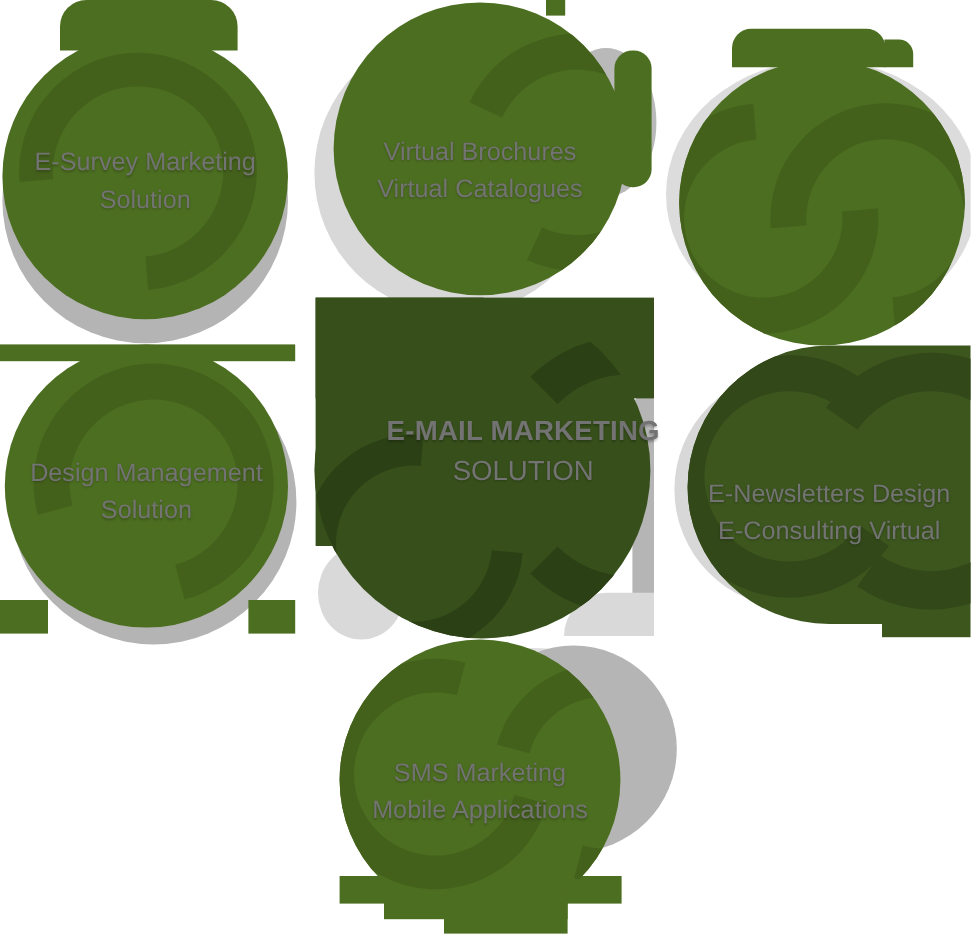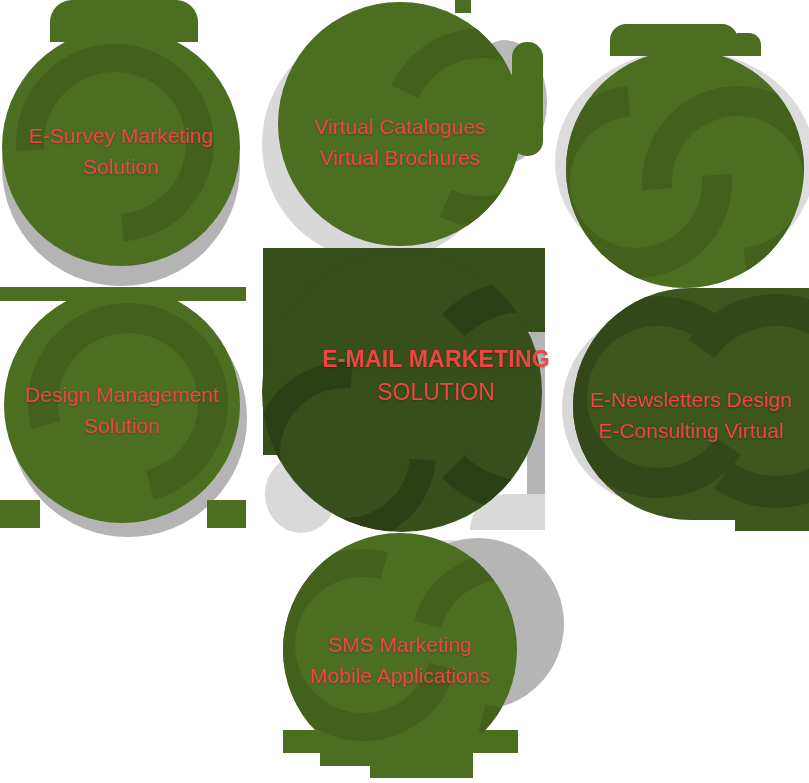--- a/index.html
+++ b/index.html
@@ -20,21 +20,21 @@
   }
   .arc{
     position:absolute;border-radius:50%;border-style:solid;box-sizing:border-box;
     background:transparent;
   }
   .arc-mid{border-color:#44611c #44611c #44611c transparent;}
   .arc-dark{border-color:#2c4015 #2c4015 #2c4015 transparent;}
   .arc-dark2{border-color:#324819 #324819 #324819 transparent;}
   .label{
     position:absolute;display:flex;flex-direction:column;align-items:center;
-    justify-content:center;text-align:center;color:#ef4444;
+    justify-content:center;text-align:center;color:#737373;
     font-size:21px;line-height:31px;font-weight:400;
     text-shadow:0 1px 2px rgba(0,0,0,0.25);z-index:6;pointer-events:none;
   }
   .label .ln{white-space:nowrap;}
   .label-em{font-size:23px;line-height:33px;}
   .label-em .em{font-weight:700;letter-spacing:0.2px;}
   .accent{position:absolute;}
   .z1{z-index:1}.z2{z-index:2}.z3{z-index:3}
 </style>
 </head>
@@ -56,22 +56,22 @@
 
   <div>
     <div class="shadow gray-light z1" style="left:262px;top:26px;width:236px;height:236px;"></div>
     <div class="shadow gray-mid2 z1" style="left:463px;top:40px;width:84px;height:124px;"></div>
     <div class="accent green-mid z2" style="left:512px;top:42px;width:31px;height:114px;border-radius:15px;"></div>
     <div class="accent green-mid z2" style="left:455px;top:0;width:16px;height:13px;"></div>
     <div class="node-circle green-mid z3" style="left:278px;top:2px;width:244px;height:244px;">
       <div class="arc arc-mid" style="left:104px;top:26px;width:198px;height:198px;border-width:30px;transform:rotate(-20deg);"></div>
     </div>
     <div class="label" style="left:278px;top:2px;width:244px;height:244px;transform:translateY(18px);">
+      <div class="ln">Virtual Brochures</div>
       <div class="ln">Virtual Catalogues</div>
-      <div class="ln">Virtual Brochures</div>
     </div>
   </div>
 
   <div>
     <div class="shadow z1" style="left:555px;top:50px;width:260px;height:224px;background:#dcdcdc;"></div>
     <div class="accent green-mid z2" style="left:610px;top:24px;width:128px;height:32px;border-radius:16px 16px 0 0;"></div>
     <div class="accent green-mid z2" style="left:737px;top:33px;width:24px;height:23px;border-radius:0 12px 0 0;"></div>
     <div class="node-circle green-mid z3" style="left:566px;top:50px;width:238px;height:238px;">
       <div class="arc arc-mid" style="left:-26px;top:36px;width:192px;height:192px;border-width:30px;transform:rotate(130deg);"></div>
       <div class="arc arc-mid" style="left:76px;top:36px;width:192px;height:192px;border-width:30px;transform:rotate(-50deg);"></div>
@@ -110,21 +110,21 @@
     </div>
   </div>
 
   <div>
     <div class="shadow gray-light z1" style="left:562px;top:310px;width:196px;height:196px;"></div>
     <div class="accent green-dark2 z2" style="left:735px;top:520px;width:74px;height:11px;"></div>
     <div class="node-circle green-dark2 z3" style="left:573px;top:288px;width:236px;height:232px;border-radius:118px 0 0 118px / 118px 0 0 114px;">
       <div class="arc arc-dark2" style="left:-16px;top:8px;width:202px;height:202px;border-width:30px;transform:rotate(170deg);"></div>
       <div class="arc arc-dark2" style="left:96px;top:6px;width:214px;height:214px;border-width:32px;transform:rotate(-10deg);"></div>
     </div>
-    <div class="label" style="left:573px;top:292px;width:236px;height:232px;transform:translateY(7px);">
+    <div class="label" style="left:573px;top:304px;width:236px;height:232px;transform:translateY(7px);">
       <div class="ln">E-Newsletters Design</div>
       <div class="ln">E-Consulting Virtual</div>
     </div>
   </div>
 
   <div>
     <div class="shadow gray-lighter z1" style="left:340px;top:540px;width:210px;height:150px;"></div>
     <div class="shadow z1" style="left:392px;top:538px;width:172px;height:172px;background:#b5b5b5;"></div>
     <div class="accent green-mid z2" style="left:283px;top:730px;width:235px;height:23px;"></div>
     <div class="accent green-mid z2" style="left:320px;top:730px;width:153px;height:36px;"></div>

